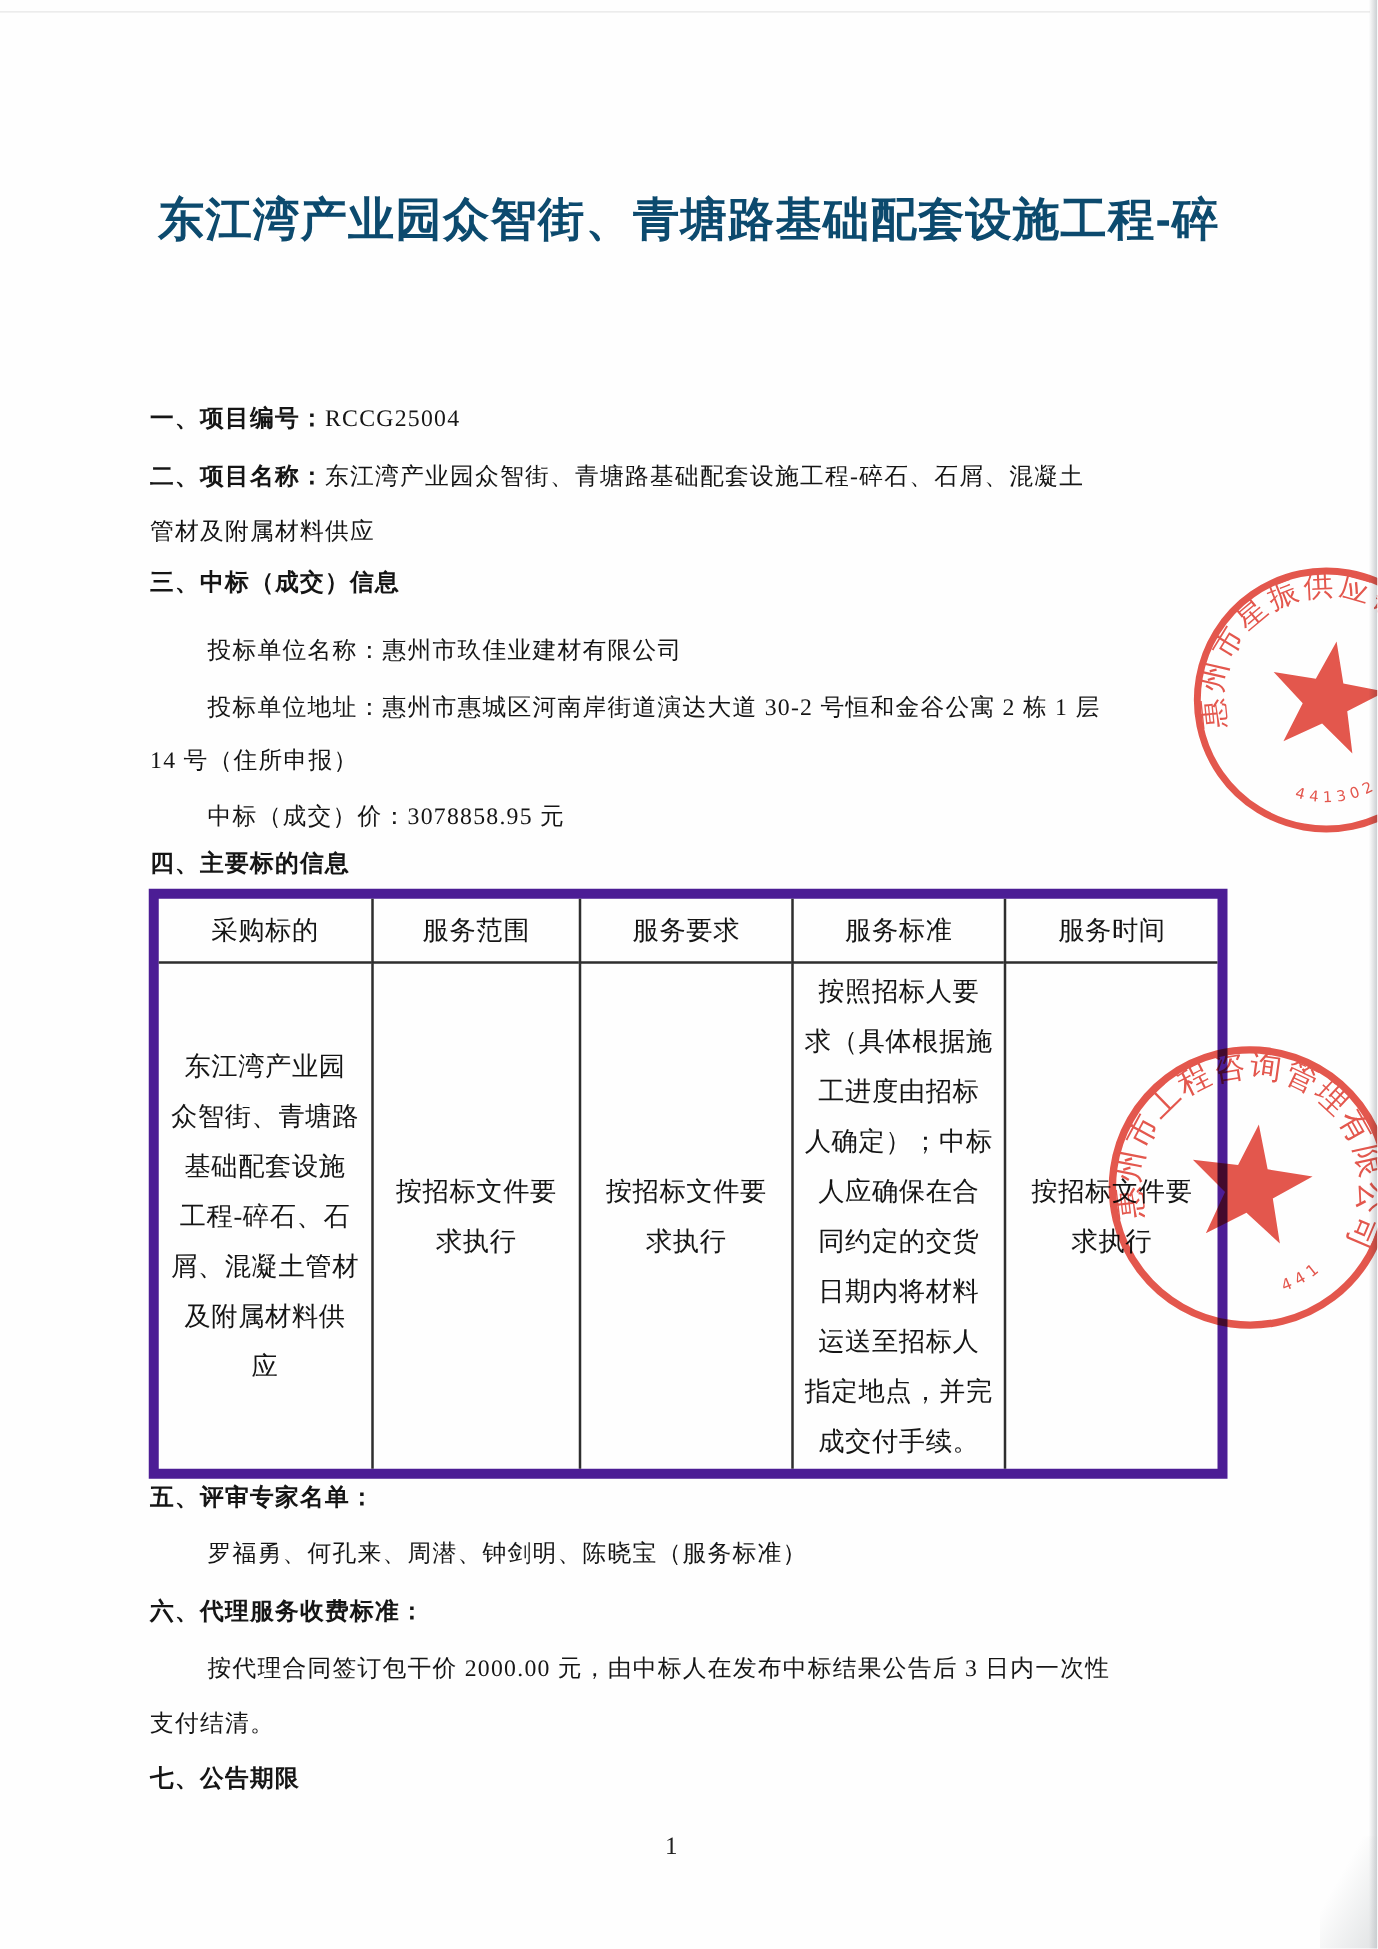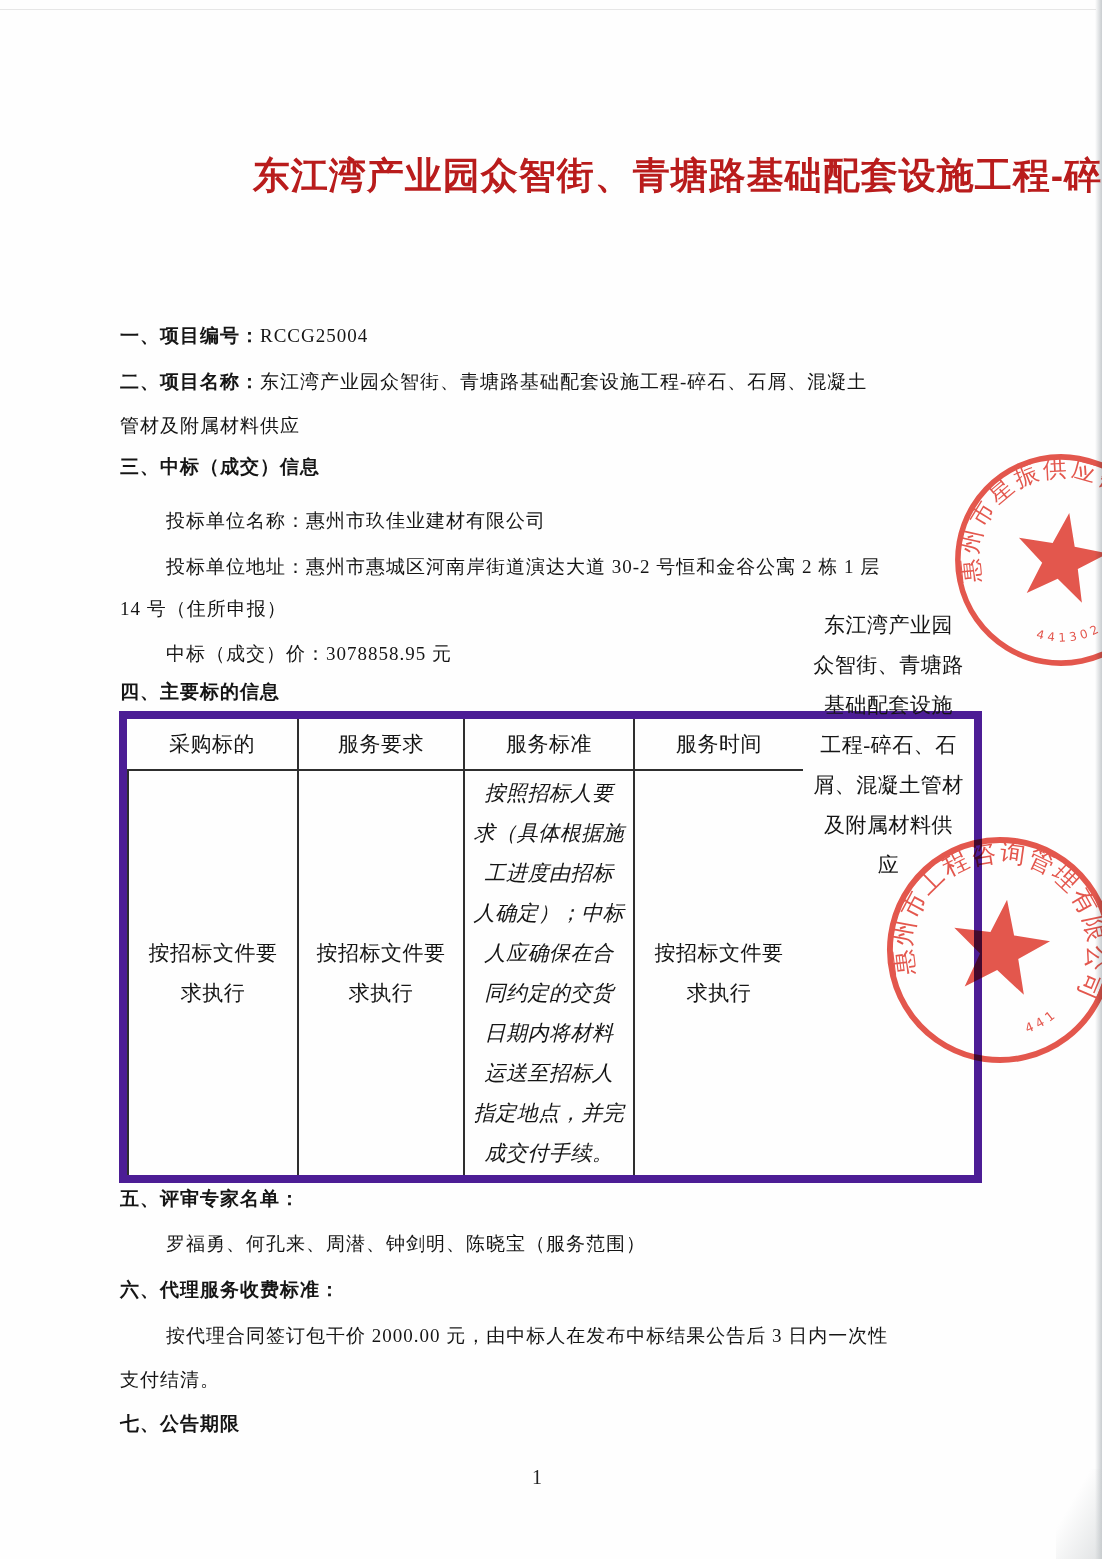--- a/index.html
+++ b/index.html
@@ -13,24 +13,24 @@
   }
   
   .scan-strip-right{position:absolute;top:0;right:0;width:7px;height:100%;
     background:linear-gradient(to left,#c9cdd0,rgba(210,214,216,0));}
   .scan-line-top{position:absolute;top:9px;left:0;width:1096px;height:1px;background:#e6e6e6;}
   .scan-corner-br{position:absolute;bottom:0;right:0;width:46px;height:90px;
     background:linear-gradient(300deg,rgba(200,204,206,.55),rgba(200,204,206,0) 65%);}
   
   .title{
     position:absolute;top:146px;left:0;width:1102px;
-    text-align:right;
+    text-align:center;
     font-family:"Liberation Sans","DejaVu Sans",sans-serif;
     font-weight:900;font-size:37px;line-height:60px;
-    letter-spacing:1px;color:#b91c1c;
+    letter-spacing:1px;color:#0c4a6e;
   }
   
   .ln{position:absolute;left:120px;white-space:nowrap;
       font-size:19px;letter-spacing:1px;line-height:28px;}
   .ind{left:166px;}
   .b{font-weight:bold;}
   
   .tbl{
     position:absolute;left:119px;top:711px;
     display:grid;
@@ -41,21 +41,21 @@
   }
   .tc{
     display:flex;flex-direction:column;
     align-items:center;justify-content:center;
     font-size:21px;line-height:40px;letter-spacing:.5px;
     border-left:2px solid #2e2e2e;
     text-align:center;
   }
   .tc.first{border-left:none;}
   .th{border-bottom:2px solid #2e2e2e;}
-  .td.top{justify-content:flex-start;padding-top:2px;font-style:italic;}
+  .td.top{justify-content:flex-start;padding-top:2px;}
   
   .stamp{position:absolute;mix-blend-mode:multiply;opacity:.85;}
   .stamp svg{display:block;}
   .stamp1{left:942px;top:441px;width:238px;height:238px;transform:rotate(10deg);}
   .stamp2{left:873px;top:823px;width:254px;height:254px;transform:rotate(8deg);}
   
   .pageno{position:absolute;top:1466px;left:0;width:1074px;text-align:center;
     font-size:20px;color:#222;}
 </style>
 </head>
@@ -80,20 +80,21 @@
 
   <div class="ln ind" style="top:507px">投标单位名称：惠州市玖佳业建材有限公司</div>
   <div class="ln ind" style="top:553px">投标单位地址：惠州市惠城区河南岸街道演达大道 30-2 号恒和金谷公寓 2 栋 1 层</div>
   <div class="ln" style="top:595px">14 号（住所申报）</div>
   <div class="ln ind" style="top:640px">中标（成交）价：3078858.95 元</div>
 
   <div class="ln b" style="top:678px">四、主要标的信息</div>
 
   <div class="tbl">
     <div class="tc th first">采购标的</div>
+    <div class="tc th">服务范围</div>
     <div class="tc th">服务要求</div>
     <div class="tc th">服务标准</div>
     <div class="tc th">服务时间</div>
 
     <div class="tc td first">
       <div>东江湾产业园</div>
       <div>众智街、青塘路</div>
       <div>基础配套设施</div>
       <div>工程-碎石、石</div>
       <div>屑、混凝土管材</div>
@@ -120,21 +121,21 @@
       <div>指定地点，并完</div>
       <div>成交付手续。</div>
     </div>
     <div class="tc td">
       <div>按招标文件要</div>
       <div>求执行</div>
     </div>
   </div>
 
   <div class="ln b" style="top:1185px">五、评审专家名单：</div>
-  <div class="ln ind" style="top:1230px">罗福勇、何孔来、周潜、钟剑明、陈晓宝（服务范围）</div>
+  <div class="ln ind" style="top:1230px">罗福勇、何孔来、周潜、钟剑明、陈晓宝（服务标准）</div>
 
   <div class="ln b" style="top:1276px">六、代理服务收费标准：</div>
   <div class="ln ind" style="top:1322px">按代理合同签订包干价 2000.00 元，由中标人在发布中标结果公告后 3 日内一次性</div>
   <div class="ln" style="top:1366px">支付结清。</div>
 
   <div class="ln b" style="top:1410px">七、公告期限</div>
 
   <div class="stamp stamp1">
     <svg viewBox="0 0 300 300" width="238" height="238">
       <circle cx="150" cy="150" r="130" fill="none" stroke="#e0392e" stroke-width="7"></circle>

